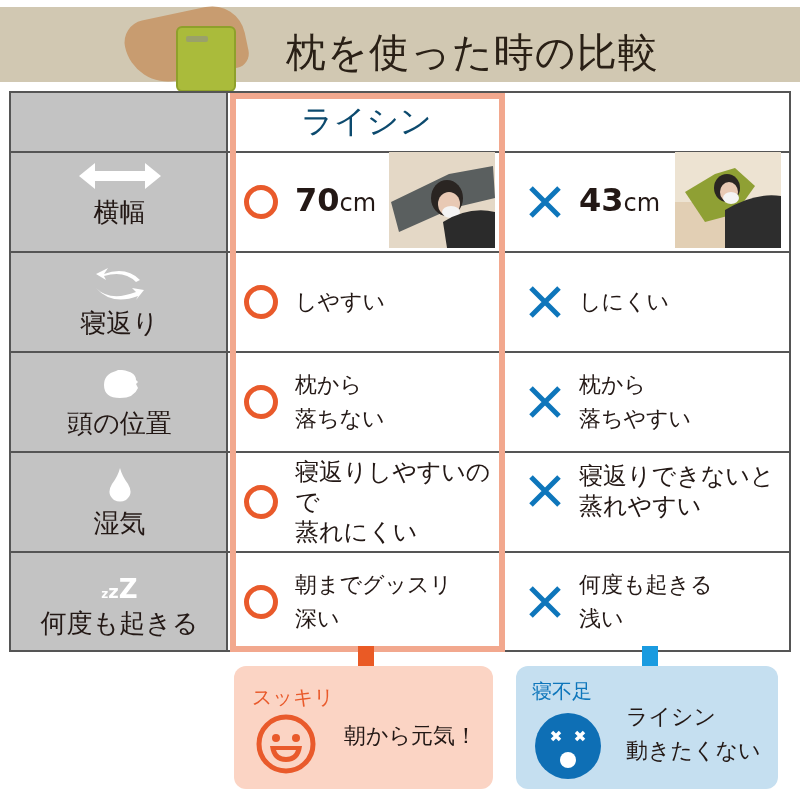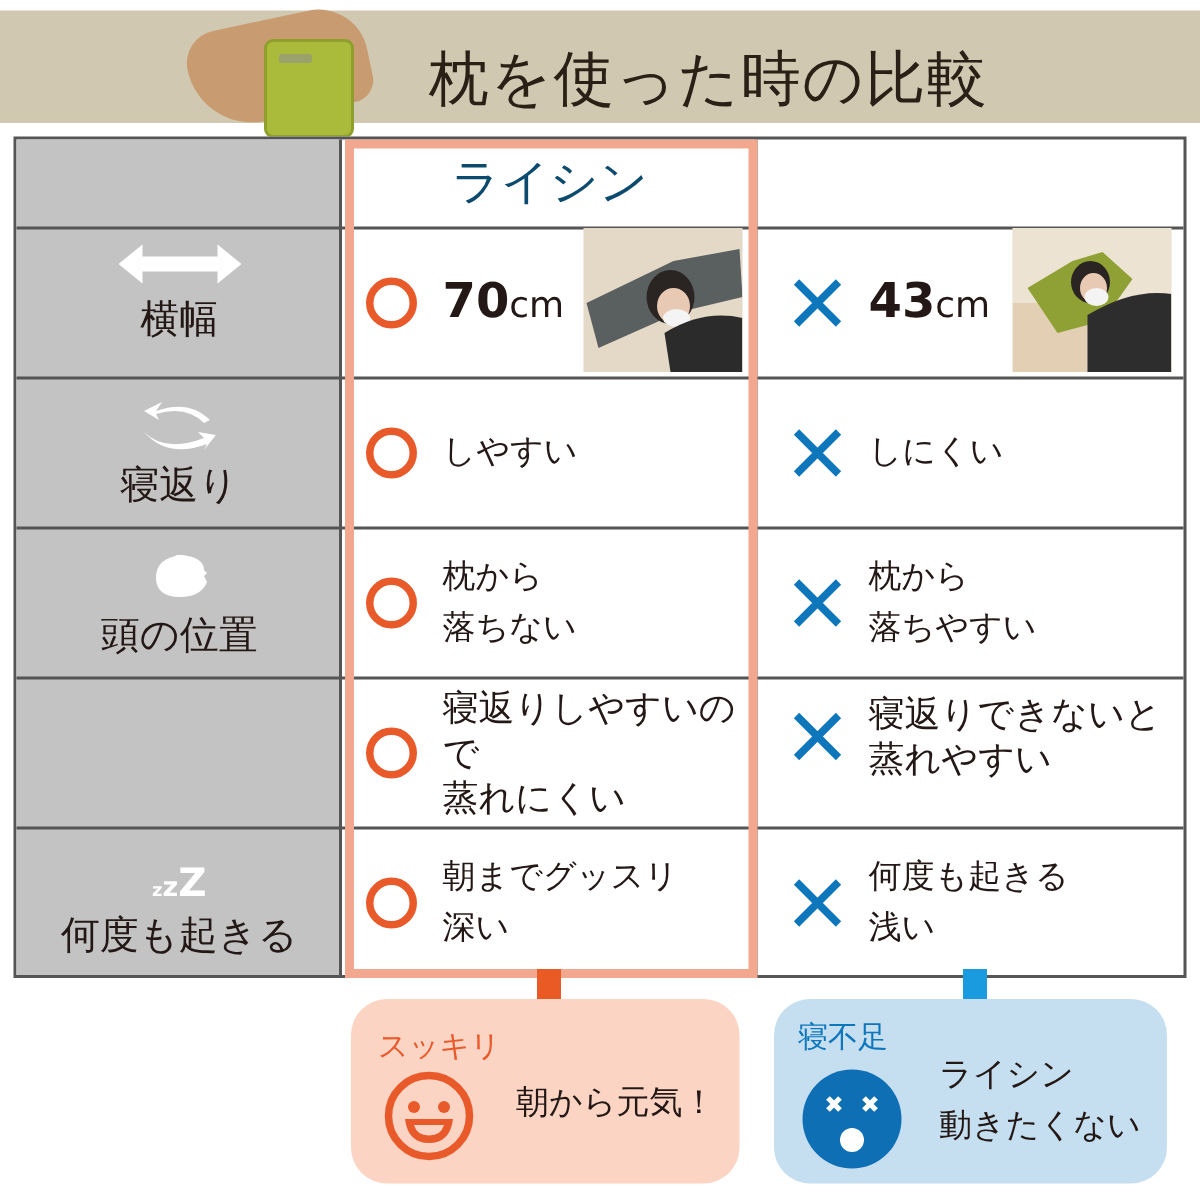--- a/index.html
+++ b/index.html
@@ -33,21 +33,21 @@
   .val-text { font-size: 22px; line-height: 34px; color: #231815; }
   .val-text.small { font-size: 24px; line-height: 30px; }
   .mark { width: 36px; height: 36px; flex: none; margin-right: 16px; }
   .big { font-size: 32px; font-weight: bold; }
   .unit { font-size: 24px; }
 
   .photo { position: absolute; width: 106px; height: 96px; overflow: hidden; }
   .photo-a { left: 380px; top: 61px; background: #e6dccd; }
   .photo-b { left: 666px; top: 61px; background: #eadfcc; }
 
-  .callout { position: absolute; top: 666px; height: 123px; border-radius: 24px; }
+  .callout { position: absolute; top: 666px; height: 123px; border-radius: 12px; }
   .callout-a { left: 234px; width: 259px; background: #fbd4c4; }
   .callout-b { left: 516px; width: 262px; background: #c5dff0; }
   .callout-tag { position: absolute; font-size: 20px; }
   .callout-a .callout-tag { left: 18px; top: 18px; color: #e95a2b; }
   .callout-b .callout-tag { left: 16px; top: 12px; color: #0e76bb; font-weight: normal; }
   .callout-msg { position: absolute; font-size: 22px; line-height: 34px; color: #231815; }
   .callout-a .callout-msg { left: 110px; top: 53px; }
   .callout-b .callout-msg { left: 110px; top: 34px; }
   .face { position: absolute; }
   .arrow { position: absolute; }
@@ -134,20 +134,28 @@
       </svg>
     <span class="val-text"><span>枕から</span><br><span>落ちない</span></span>
   </div>
   <div class="cell val-b" style="top:260px;height:98px">
     <svg class="mark" viewBox="0 0 36 36">
         <path d="M4 4 L32 32 M32 4 L4 32" stroke="#0e76bb" stroke-width="5"></path>
       </svg>
     <span class="val-text"><span>枕から</span><br><span>落ちやすい</span></span>
   </div>
 
+  <div class="cell label-cell" style="top:360px">
+    <div class="label-icon">
+      <svg width="24" height="34" viewBox="0 0 24 34">
+          <path d="M12 0 Q14 8 20 16 Q26 26 18 32 Q12 35 6 32 Q-2 26 4 16 Q10 8 12 0 Z" fill="#fff"></path>
+        </svg>
+    </div>
+    <div class="label-text">湿気</div>
+  </div>
   <div class="cell val-a" style="top:360px;height:98px">
     <svg class="mark" viewBox="0 0 36 36">
         <circle cx="18" cy="18" r="14.5" fill="none" stroke="#e95a2b" stroke-width="5"></circle>
       </svg>
     <span class="val-text small"><span>寝返りしやすいので</span><br><span>蒸れにくい</span></span>
   </div>
   <div class="cell val-b" style="top:360px;height:76px">
     <svg class="mark" viewBox="0 0 36 36">
         <path d="M4 4 L32 32 M32 4 L4 32" stroke="#0e76bb" stroke-width="5"></path>
       </svg>

